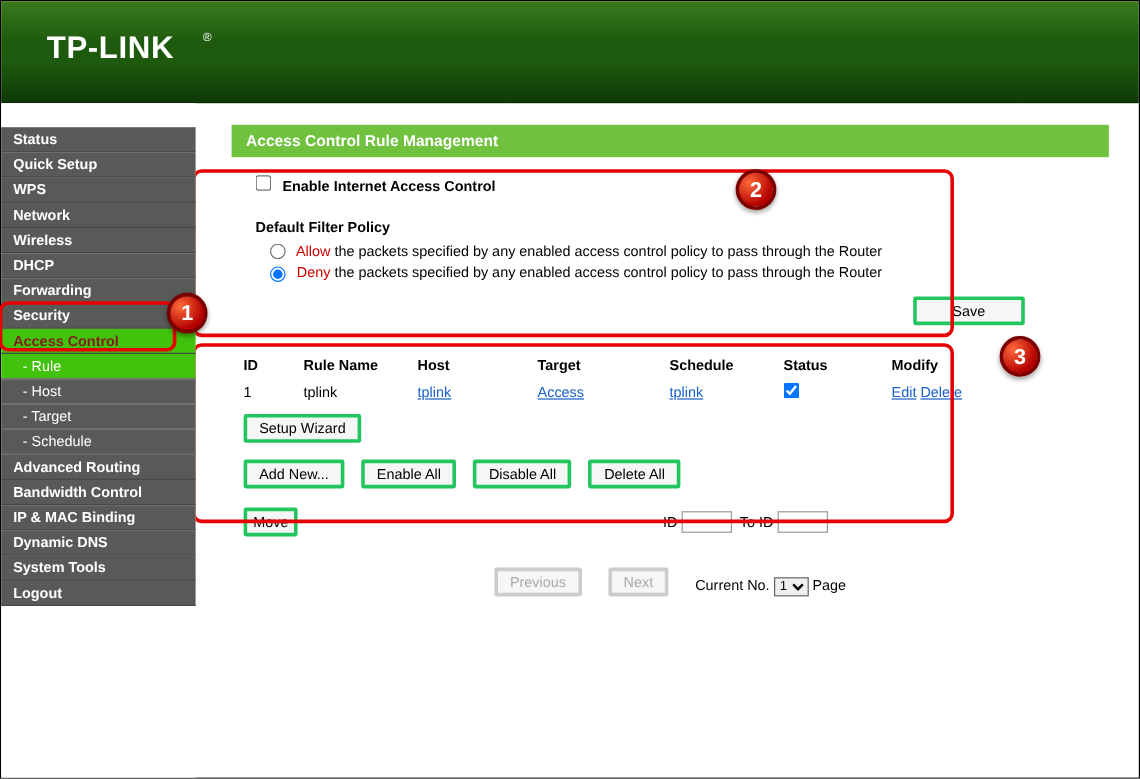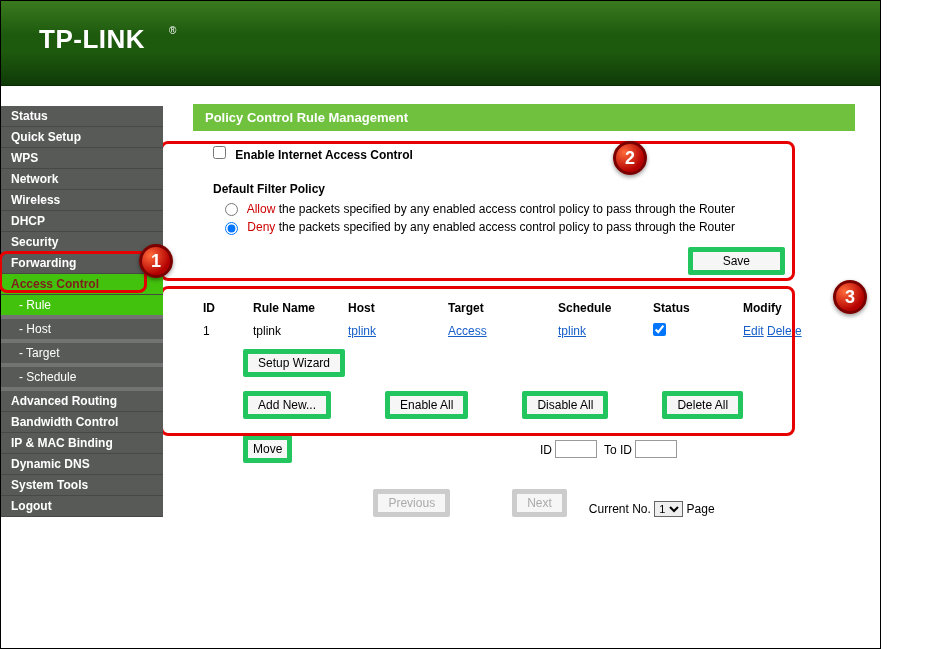--- a/index.html
+++ b/index.html
@@ -1,36 +1,36 @@
 <!DOCTYPE html>
 <html><head>
 <meta charset="utf-8">
 <style>
   * { box-sizing: border-box; margin: 0; padding: 0; }
   body { font-family: Arial, Helvetica, sans-serif; font-size: 12px; background: #fff; width: 950px; height: 649px; overflow: hidden; position: relative; }
-  .frame { border: 1px solid #000; width: 881px; height: 649px; position: relative; }
+  .frame { border: 1px solid #000; width: 950px; height: 649px; position: relative; }
   .header { height: 85px; background: linear-gradient(#3a7a1e, #1e5a0e 40%, #1e5a0e 60%, #0f3a07); position: relative; border-bottom: 1px solid #0a2a04; }
   .logo { position:absolute; top:18px; left:38px; display:flex; align-items:center; }
   .logo svg { display:block; }
   .container { display: flex; height: calc(649px - 85px - 2px); }
   .sidebar { width: 162px; background: #fff; padding-top: 20px; }
   .nav-item { background: #585a58; color: #fff; border-bottom: 1px solid #474947; font-size: 12px; font-weight: bold; padding: 3px 10px; cursor: pointer; }
-  .nav-sub  { background: #585a58; color: #fff; border-bottom: 4px solid #737373; font-size: 12px; padding: 3px 18px; cursor: pointer; }
+  .nav-sub  { background: #585a58; color: #fff; border-bottom: 1px solid #737373; font-size: 12px; padding: 3px 18px; cursor: pointer; }
   .nav-active { background: #43c20d !important; color: #7f1d1d; }
   .nav-sub-active { background: #43c20d !important; color: #fff; }
   .content { flex: 1; padding: 18px 25px 0 30px; position: relative; overflow:hidden; }
   .page-title-bar { background: #6fc13e; color: #fff; font-weight: bold; font-size: 13px; padding: 6px 12px; }
   .section1 { padding: 15px 20px 10px 20px; }
   .section1 label { font-weight: bold; margin-left: 6px; text-align: right; }
   .policy-head { font-weight: bold; margin: 20px 0 6px 0; }
   .policy-line { margin: 4px 0 4px 12px; }
   .policy-line .opt { color: #c00; }
   .policy-line input { vertical-align: middle; margin-right: 6px; }
   .save-row { text-align: right; padding: 8px 50px 4px 0;}
-  .btn { background: #f6f6f6; border: 5px solid #22c55e; padding: 3px 18px; font-size: 12px; cursor: pointer; border-radius:2px;margin-left:40px; }
+  .btn { background: #f6f6f6; border: 3px solid #22c55e; padding: 3px 18px; font-size: 12px; cursor: pointer; border-radius:2px; }
   .btn[disabled] { color:#aaa; border-color:#ccc; }
   .btn-sm { padding: 2px 10px; }
   .tbl { margin-top: 8px; padding: 0 10px; }
   .tbl-head, .tbl-row { display: grid; grid-template-columns: 50px 95px 100px 110px 95px 90px 1fr; align-items:center; padding: 4px 0; }
   .tbl-head { font-weight: bold; }
   .link { color: #175fc9; text-decoration: underline; cursor: pointer; }
   .wizard-row { padding: 6px 10px; }
   .btns-row { padding: 8px 10px; display:flex; gap:14px; }
   .move-row { padding: 8px 10px 6px; display:flex; align-items:center; gap:10px; }
   .idinput { width:42px; border:1px solid #999; height:18px; }
@@ -57,39 +57,39 @@
 
 <div class="container">
 
   <div class="sidebar sidebar-wrap">
     <div class="nav-item">Status</div>
     <div class="nav-item">Quick Setup</div>
     <div class="nav-item">WPS</div>
     <div class="nav-item">Network</div>
     <div class="nav-item">Wireless</div>
     <div class="nav-item">DHCP</div>
+    <div class="nav-item">Forwarding</div>
     <div class="nav-item">Security</div>
-    <div class="nav-item">Forwarding</div>
     <div class="nav-item nav-active">Access Control</div>
     <div class="nav-sub nav-sub-active">- Rule</div>
     <div class="nav-sub">- Host</div>
     <div class="nav-sub">- Target</div>
     <div class="nav-sub">- Schedule</div>
     <div class="nav-item">Advanced Routing</div>
     <div class="nav-item">Bandwidth Control</div>
     <div class="nav-item">IP &amp; MAC Binding</div>
     <div class="nav-item">Dynamic DNS</div>
     <div class="nav-item">System Tools</div>
     <div class="nav-item">Logout</div>
 
     <div class="hl" style="left:-2px; top:165px; width:148px; height:42px;"></div>
   </div>
 
   <div class="content">
-    <div class="page-title-bar">Policy Control Rule Management</div>
+    <div class="page-title-bar">Access Control Rule Management</div>
 
     <div class="section1">
       <div>
         <input type="checkbox" id="enablectl" style="">
         <label for="enablectl">Enable Internet Access Control</label>
       </div>
 
       <div class="policy-head">Default Filter Policy</div>
 
       <div class="policy-line">

